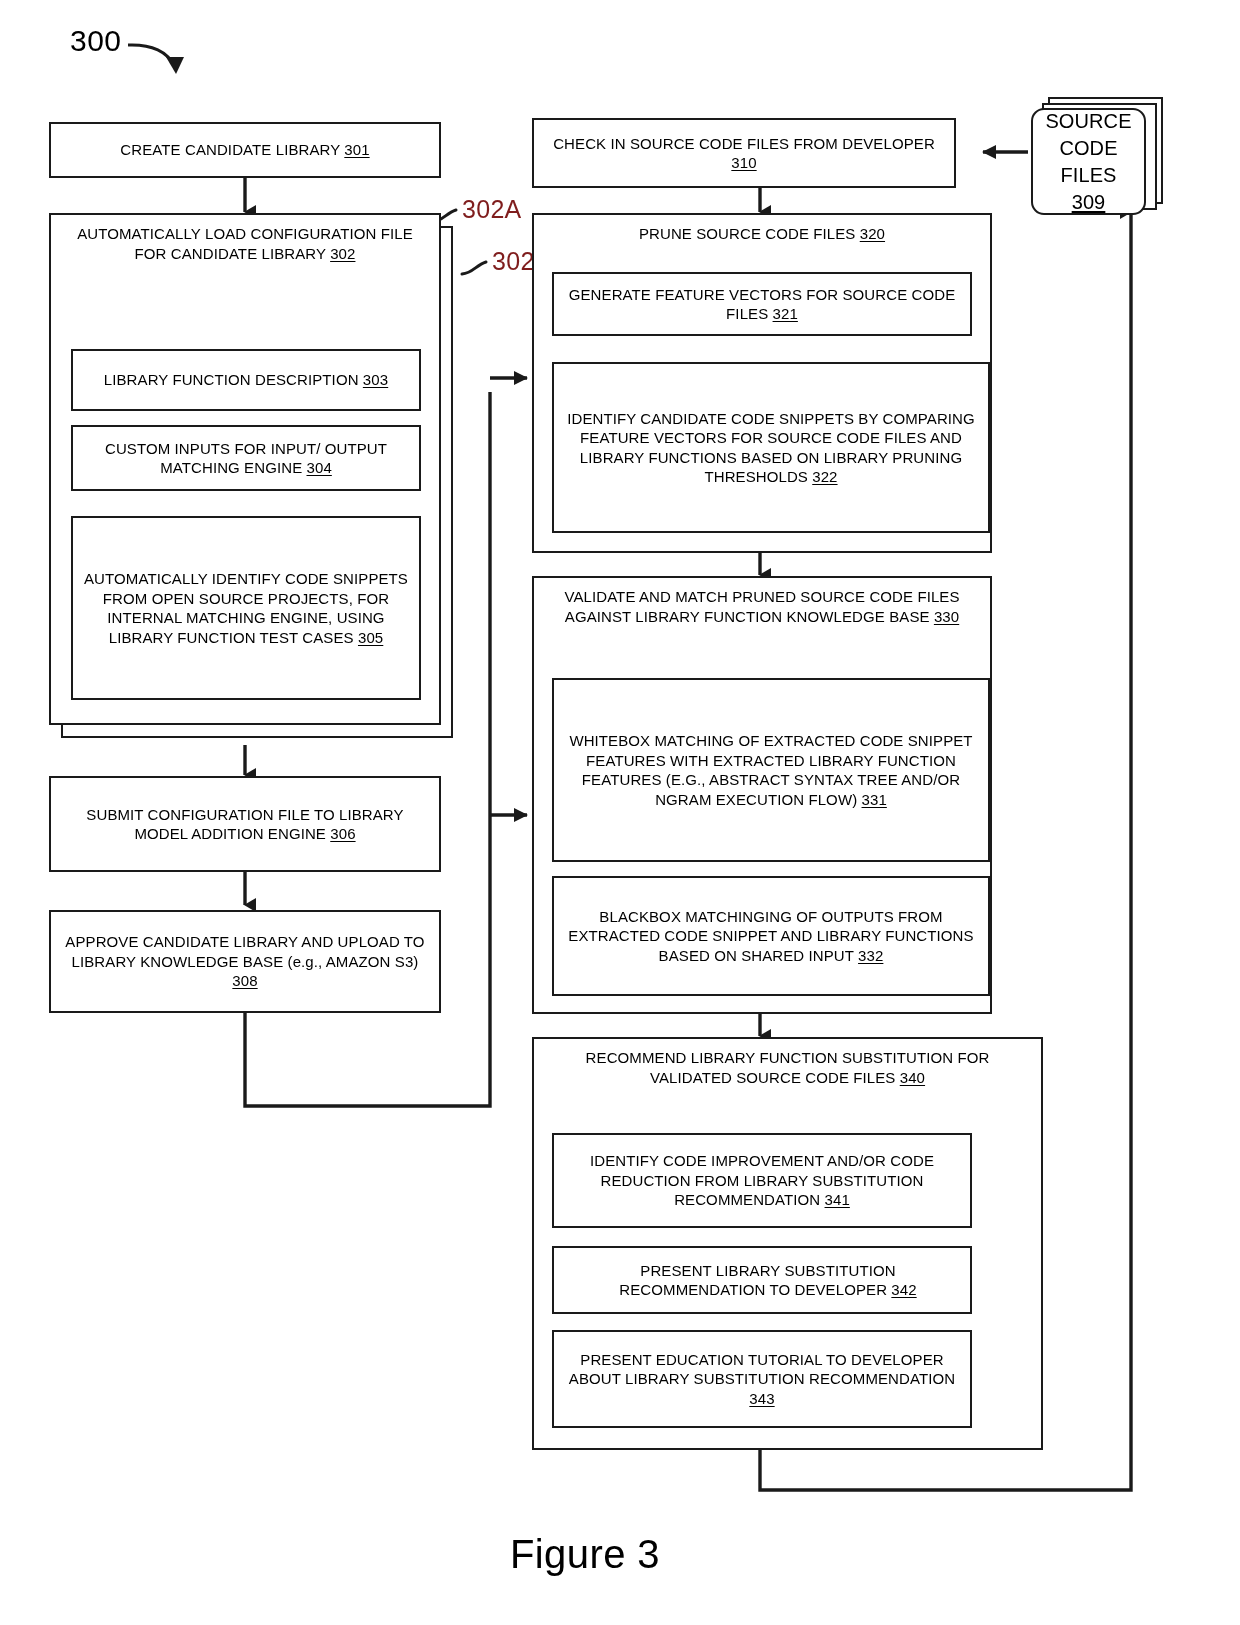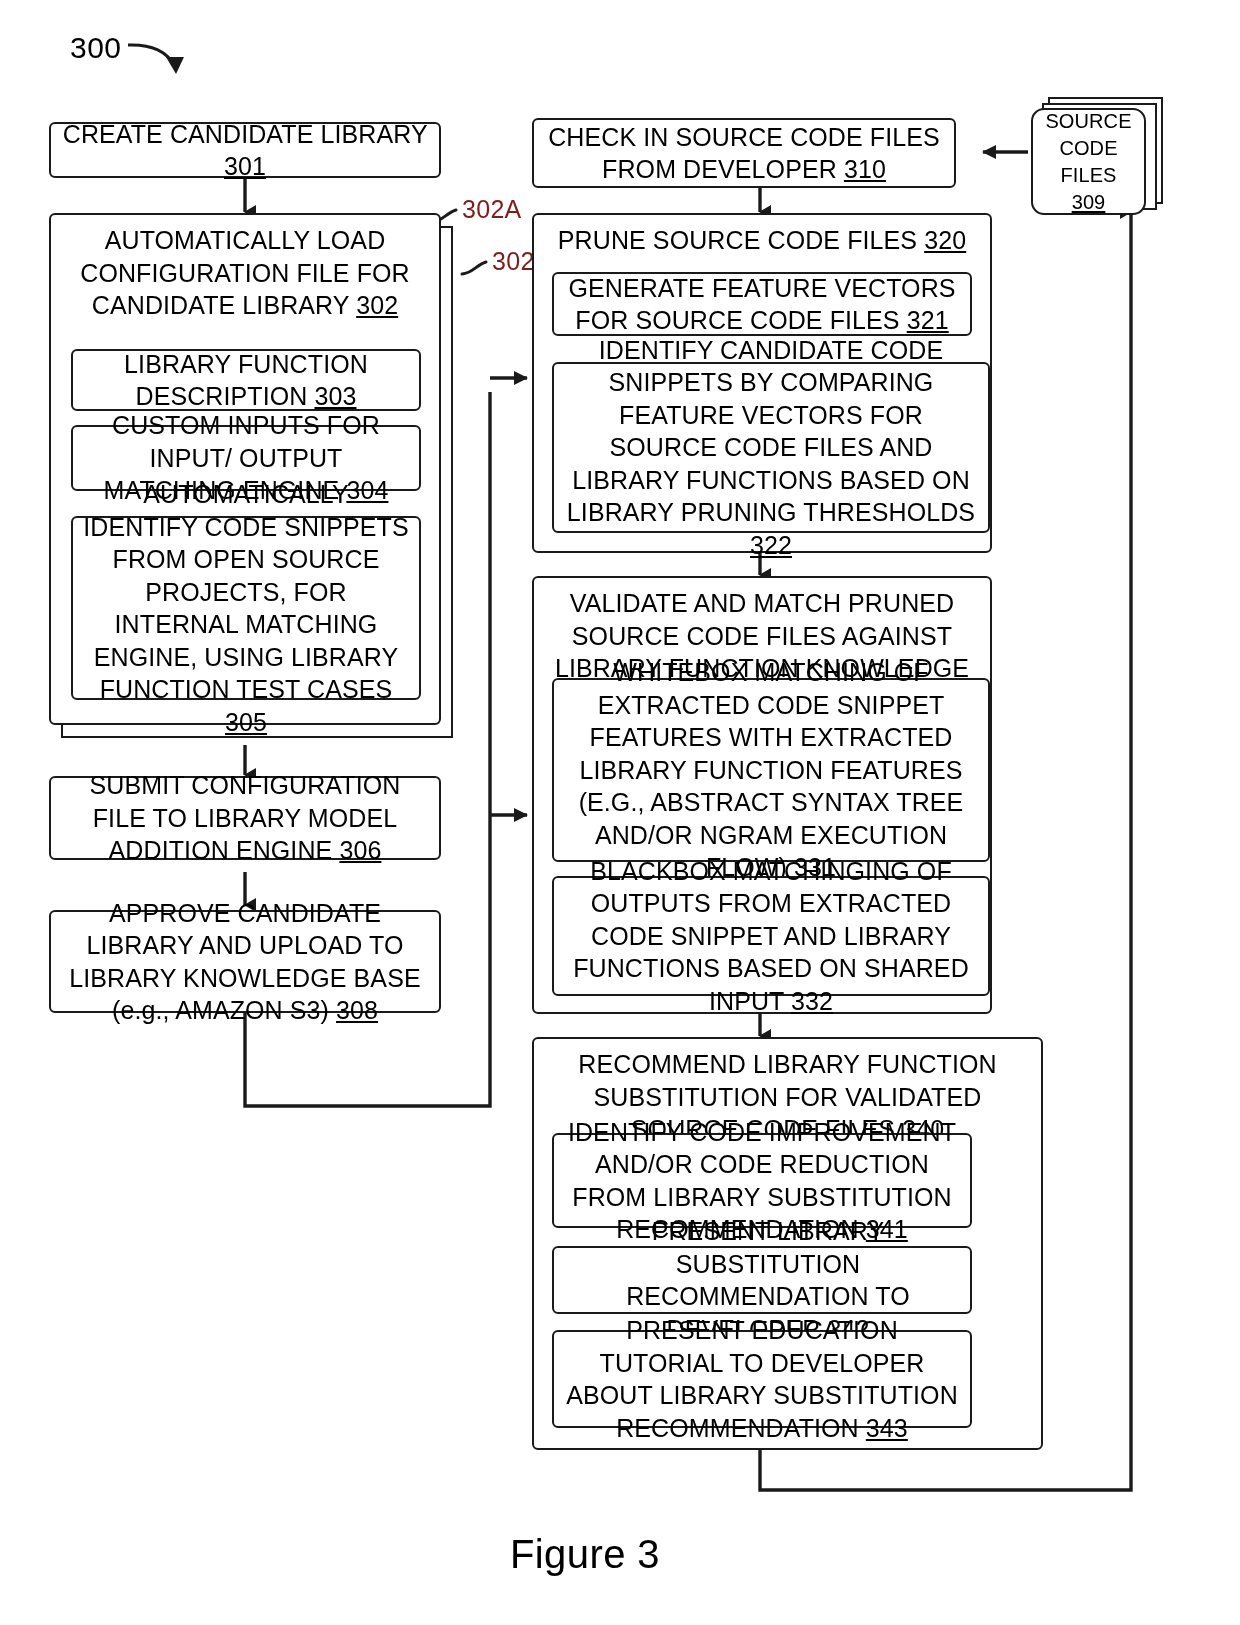--- a/index.html
+++ b/index.html
@@ -67,33 +67,32 @@
     font-size: 25px;
     letter-spacing: 0.3px;
     white-space: nowrap;
   }
   
   .fig-ref {
     position: absolute;
     font-size: 30px;
     color: #000;
     letter-spacing: 0.5px;
-    margin-top: 7px;
   }
   .fig-caption {
     position: absolute;
     font-size: 40px;
     color: #000;
     letter-spacing: 0.4px;
     white-space: nowrap;
     text-align: center;
   }
   .u { text-decoration: underline; text-underline-offset: 2px; }
   .fs20 { font-size: 20px; border-radius: 13px; }
-  .fs21 { font-size: 25px; border-radius: 6px; }
+  .fs21 { font-size: 15px; }
 </style>
 </head>
 <body>
 
 <div id="page">
 
   <svg id="wires" viewBox="0 0 1240 1625" width="1240" height="1625" aria-hidden="true">
     <defs>
       <marker id="arrowDown" markerWidth="14" markerHeight="12" refX="7" refY="11" orient="auto" markerUnits="userSpaceOnUse">
         <path d="M0,0 L14,0 L7,12 Z" fill="#1a1a1a"></path>
@@ -172,21 +171,21 @@
       <span>CUSTOM INPUTS FOR INPUT/ OUTPUT MATCHING ENGINE </span><span class="u">304</span>
     </span>
   </div>
 
   <div class="box fs21" style="left:71px; top:516px; width:350px; height:184px;">
     <span class="txt">
       <span>AUTOMATICALLY IDENTIFY CODE SNIPPETS FROM OPEN SOURCE PROJECTS, FOR INTERNAL MATCHING ENGINE, USING LIBRARY FUNCTION TEST CASES </span><span class="u">305</span>
     </span>
   </div>
 
-  <div class="box fs21" style="left:49px; top:776px; width:392px; height:84px;">
+  <div class="box fs21" style="left:49px; top:776px; width:392px; height:96px;">
     <span class="txt">
       <span>SUBMIT CONFIGURATION FILE TO LIBRARY MODEL ADDITION ENGINE </span><span class="u">306</span>
     </span>
   </div>
 
   <div class="box fs21" style="left:49px; top:910px; width:392px; height:103px;">
     <span class="txt">
       <span>APPROVE CANDIDATE LIBRARY AND UPLOAD TO LIBRARY KNOWLEDGE BASE (e.g., AMAZON S3) </span><span class="u">308</span>
     </span>
   </div>

